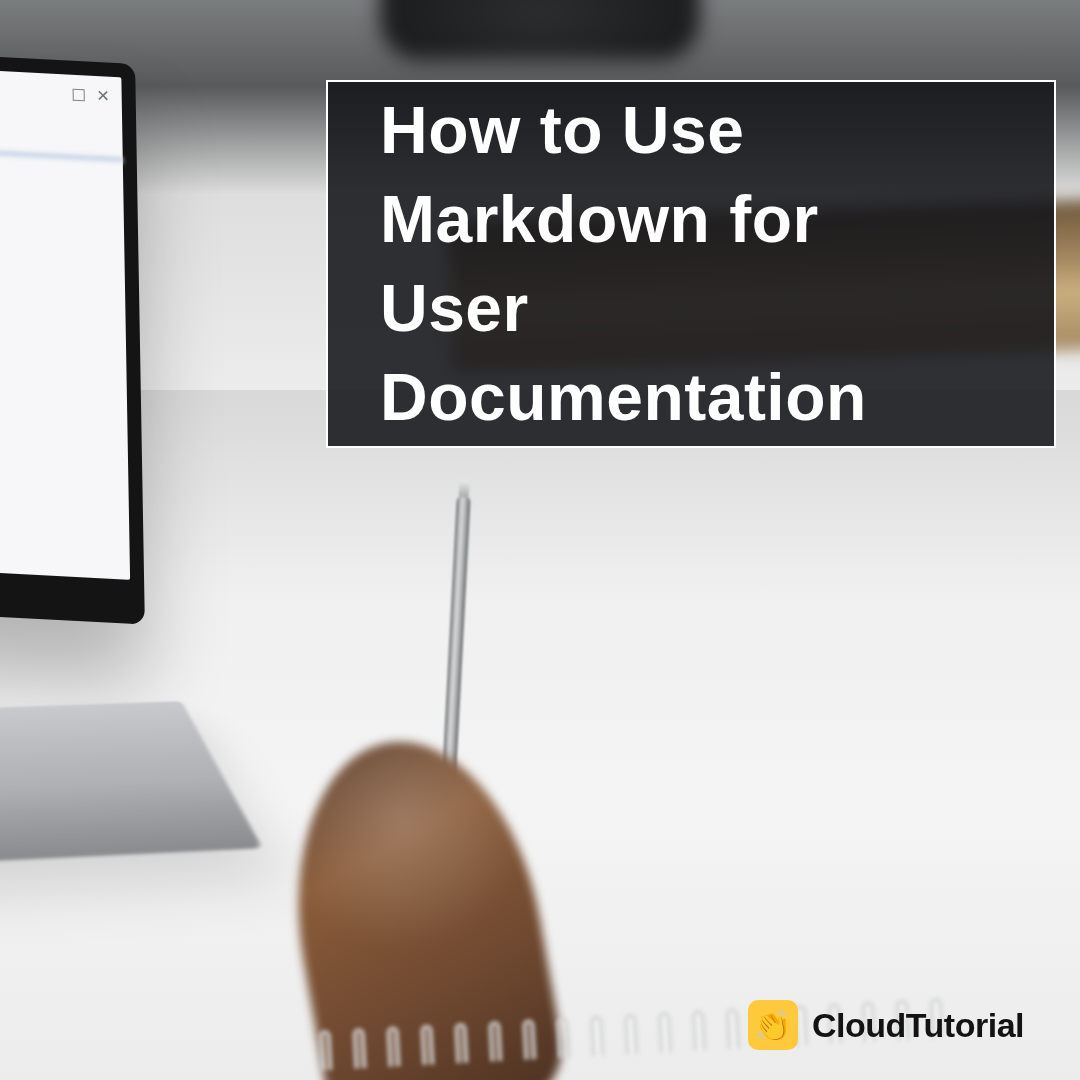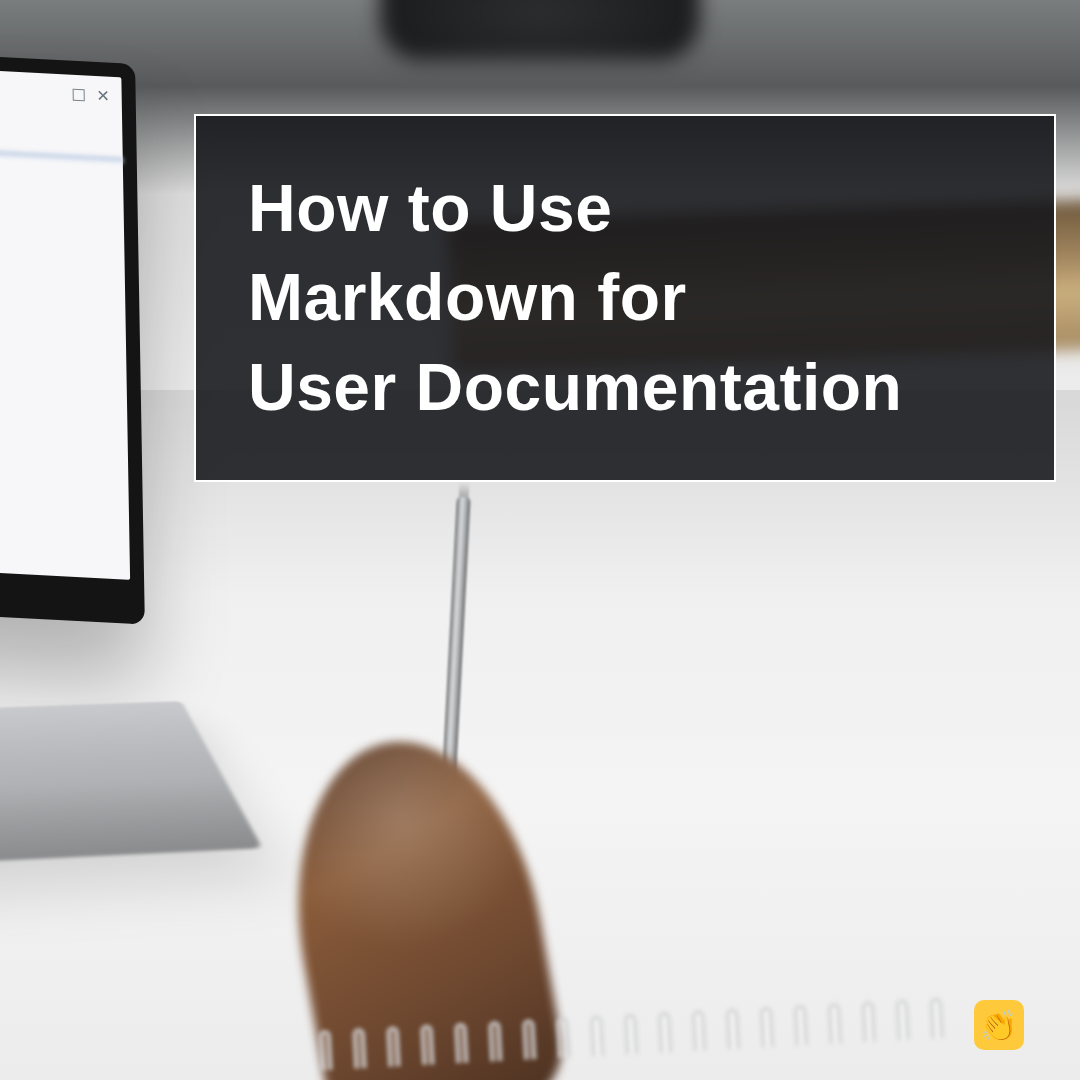--- a/index.html
+++ b/index.html
@@ -143,28 +143,27 @@
   width: 12px; height: 40px;
   border: 3px solid #d0d1d3;
   border-bottom: none;
   border-radius: 8px 8px 0 0;
   background: rgba(255,255,255,0.3);
 }
 .title-card {
   position: absolute;
   top: 80px;
   right: 24px;
-  width: 862px;
+  width: 730px;
   height: 368px;
   background: rgba(20,22,26,0.88);
   border: 2px solid #ffffff;
   padding: 44px 52px;
   display: flex;
   align-items: center;
-  margin-top: 34px;
 }
 .title-text {
   color: #ffffff;
   font-weight: 700;
   font-size: 66px;
   line-height: 1.35;
   letter-spacing: 0.5px;
   white-space: pre-line;
 }
 .brand {
@@ -243,13 +242,14 @@
 <div class="title-card">
   <div class="title-text">How to Use
 Markdown for
 User Documentation</div>
 </div>
 
 <div class="brand">
   <div class="brand-badge">
     <span>👏</span>
   </div>
+  <div class="brand-label">CloudTutorial</div>
 </div>
 
 </body></html>

